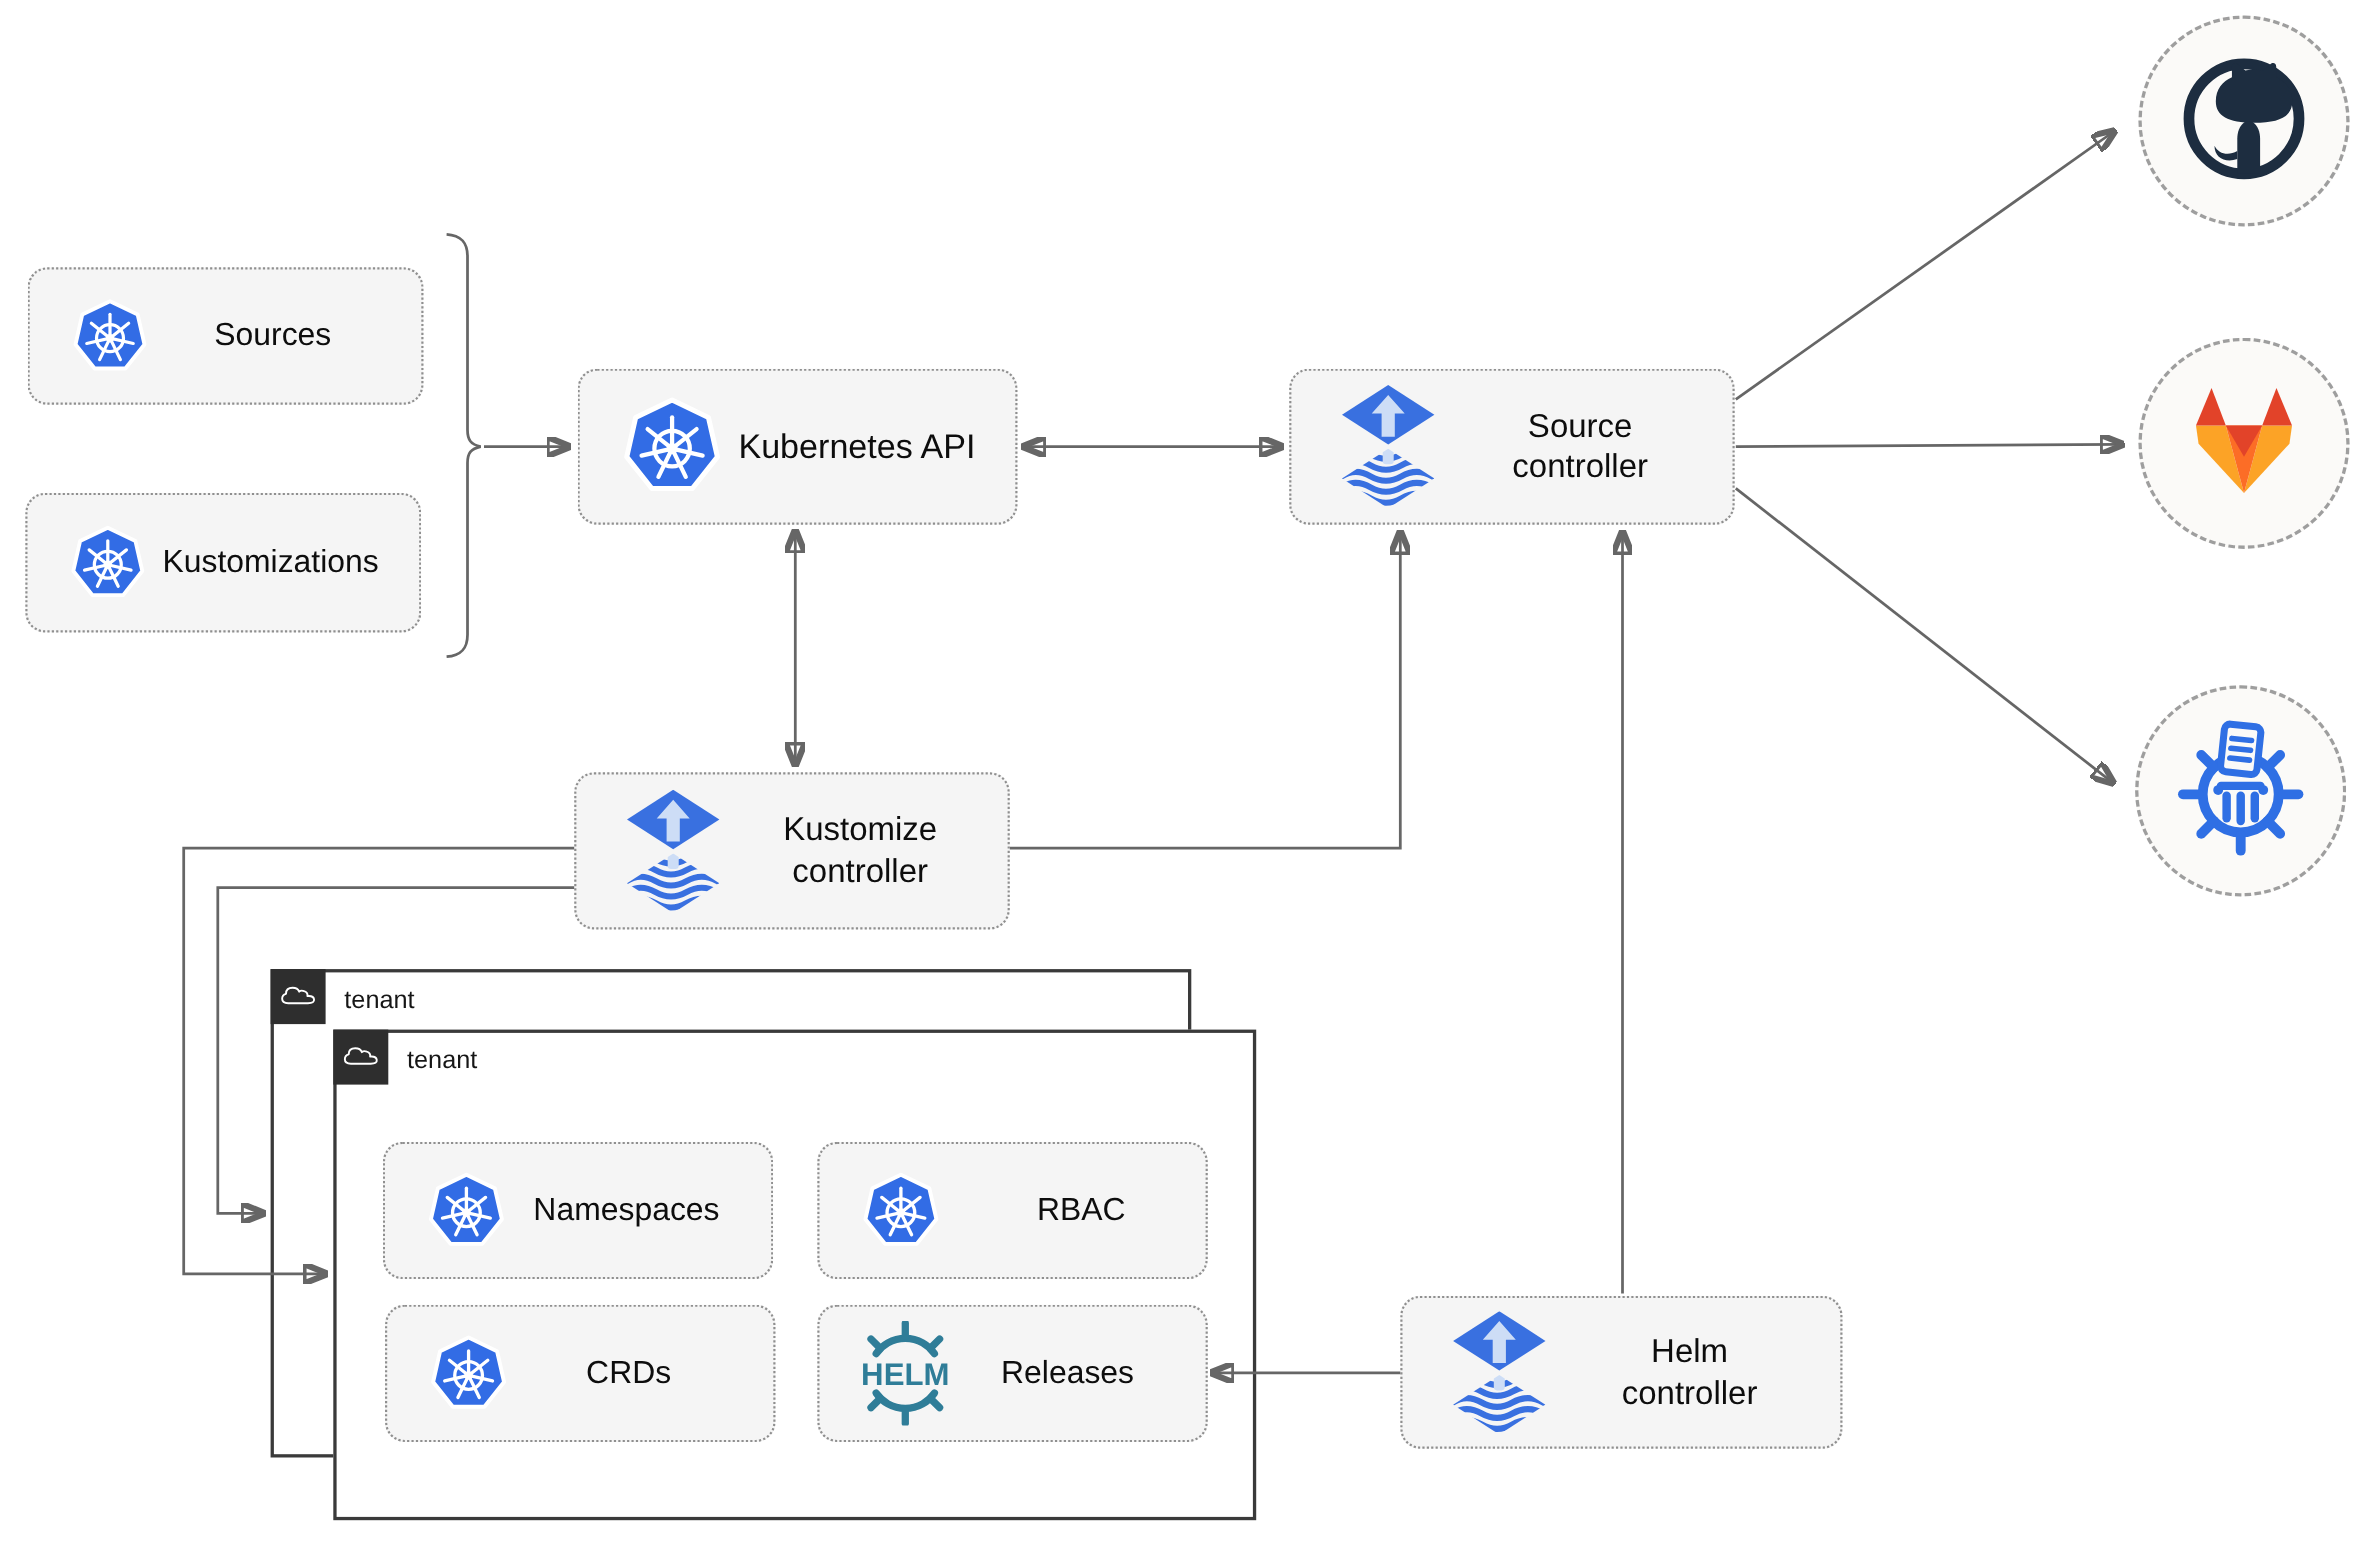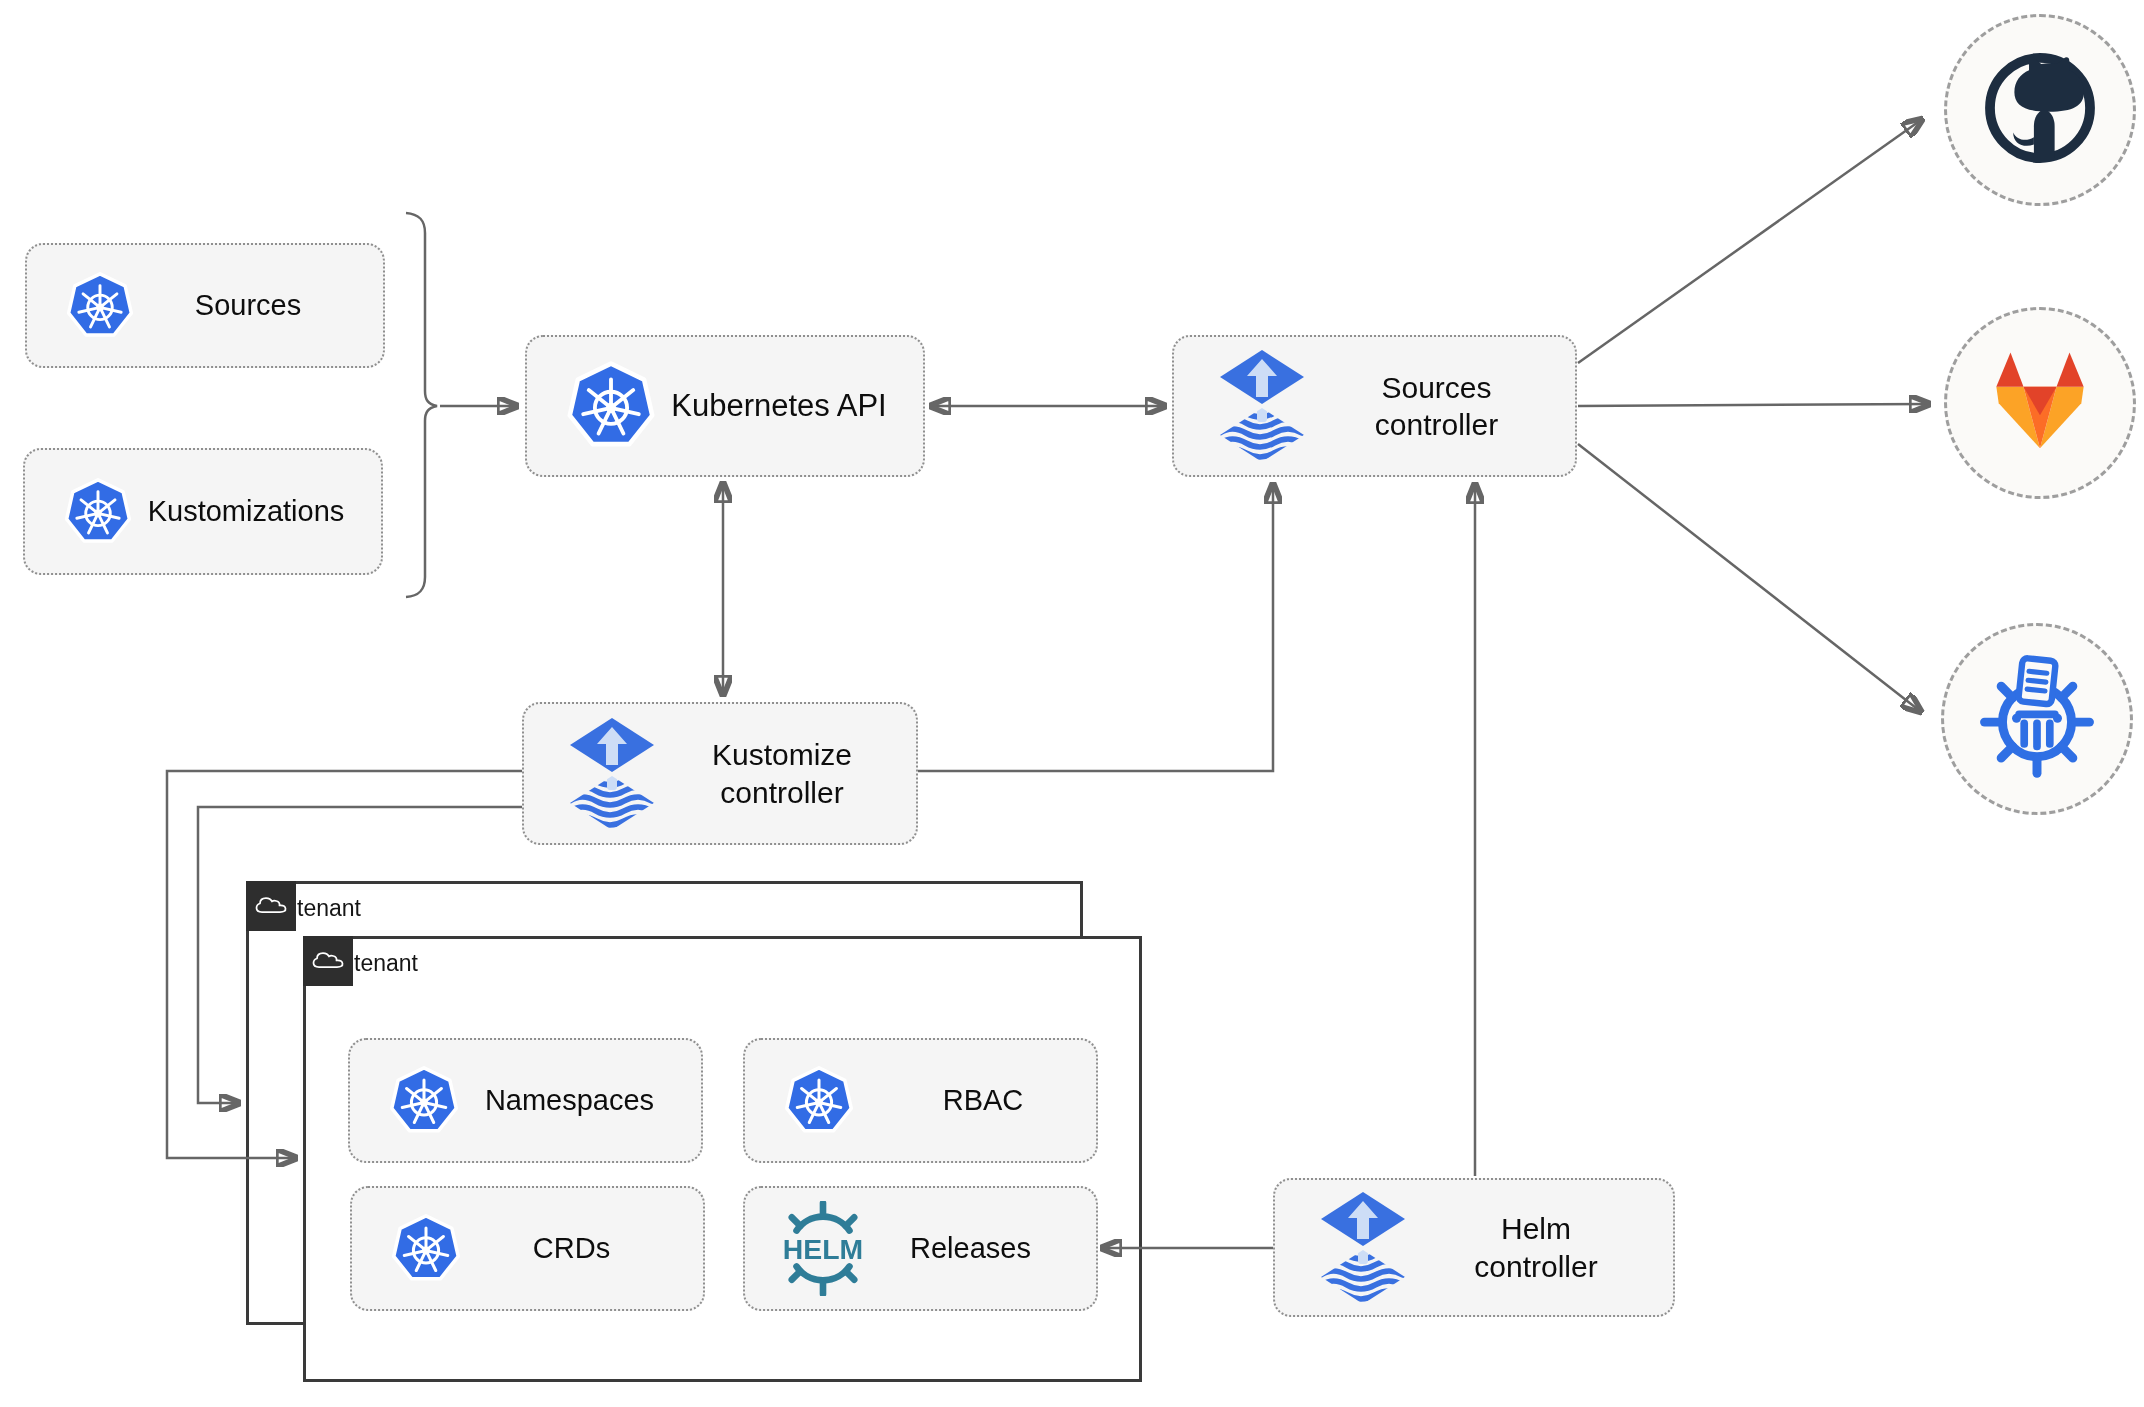--- a/index.html
+++ b/index.html
@@ -26,21 +26,21 @@
   #node-k8s-api .label{font-size:31px;}
   #node-source-controller{left:1172px;top:335px;width:405px;height:142px;}
   #node-kustomize-controller{left:522px;top:702px;width:396px;height:143px;}
   #node-helm-controller{left:1273px;top:1178px;width:402px;height:139px;}
 
   .tenant{position:absolute;background:#ffffff;border:3px solid var(--tenant-border);box-sizing:border-box;}
   #tenant-outer{left:246px;top:881px;width:837px;height:444px;z-index:1;}
   #tenant-inner{left:303px;top:936px;width:839px;height:446px;z-index:2;}
   .tenant-tab{position:absolute;left:-3px;top:-3px;width:50px;height:50px;background:var(--tab-bg);
               display:flex;align-items:center;justify-content:center;}
-  .tenant-label{position:absolute;left:48px;top:11px;font-size:23px;color:#161616;}
+  .tenant-label{position:absolute;left:64px;top:11px;font-size:23px;color:#161616;}
 
   .grid-node{z-index:3;}
   #node-namespaces{left:42px;top:99px;width:355px;height:125px;}
   #node-rbac{left:437px;top:99px;width:355px;height:125px;gap:37px;}
   #node-crds{left:44px;top:247px;width:355px;height:125px;}
   #node-releases{left:437px;top:247px;width:355px;height:125px;}
   .tenant .node{position:absolute;}
   #node-releases .icon{margin-left:26px;}
   #node-releases .label{padding-right:30px;}
 
@@ -128,21 +128,21 @@
     </span>
     <span class="label">Kubernetes API</span>
   </div>
 
   <div class="node ctrl" id="node-source-controller">
     <span class="icon">
       <svg width="100" height="112">
           <use href="#sym-flux"></use>
         </svg>
     </span>
-    <span class="label">Sources controller</span>
+    <span class="label">Source controller</span>
   </div>
 
   <div class="node ctrl" id="node-helm-controller">
     <span class="icon">
       <svg width="100" height="112">
           <use href="#sym-flux"></use>
         </svg>
     </span>
     <span class="label">Helm controller</span>
   </div>

